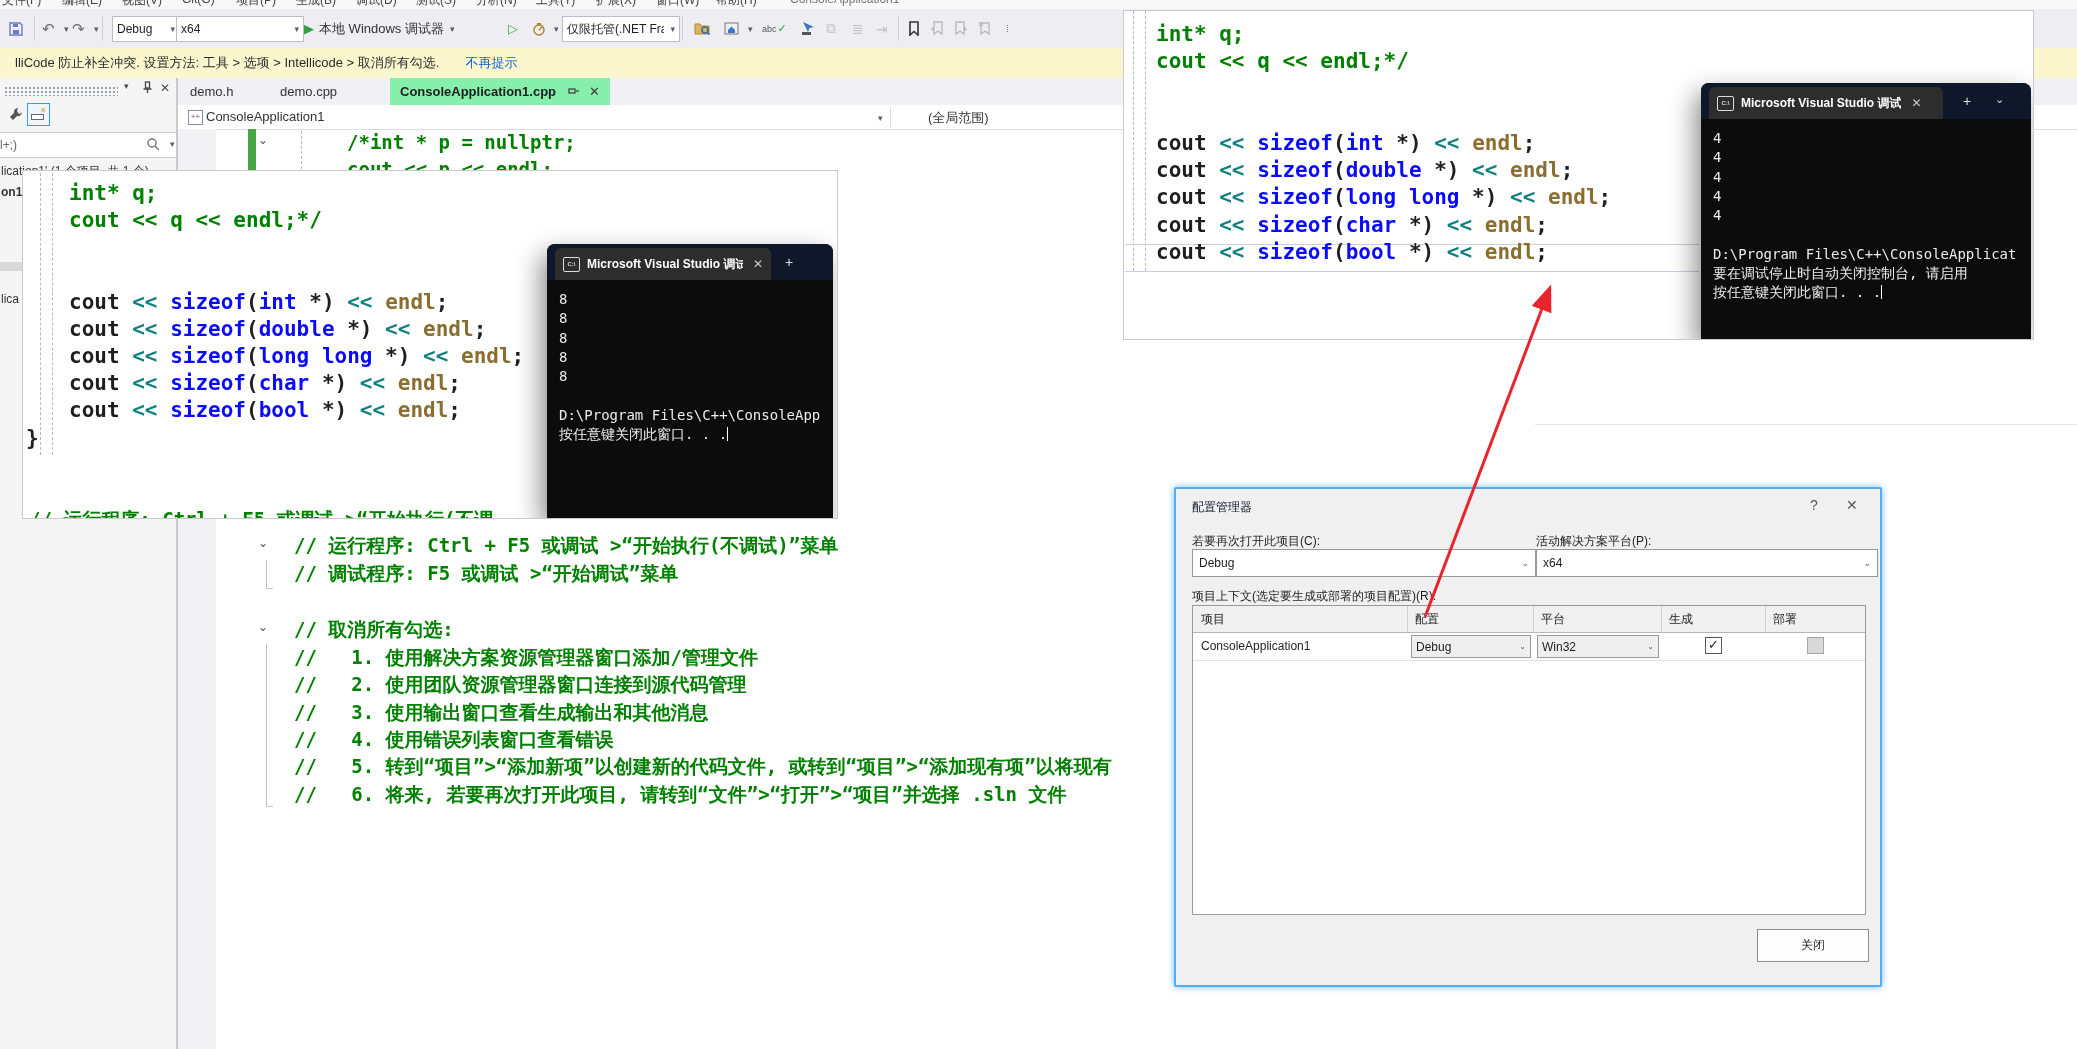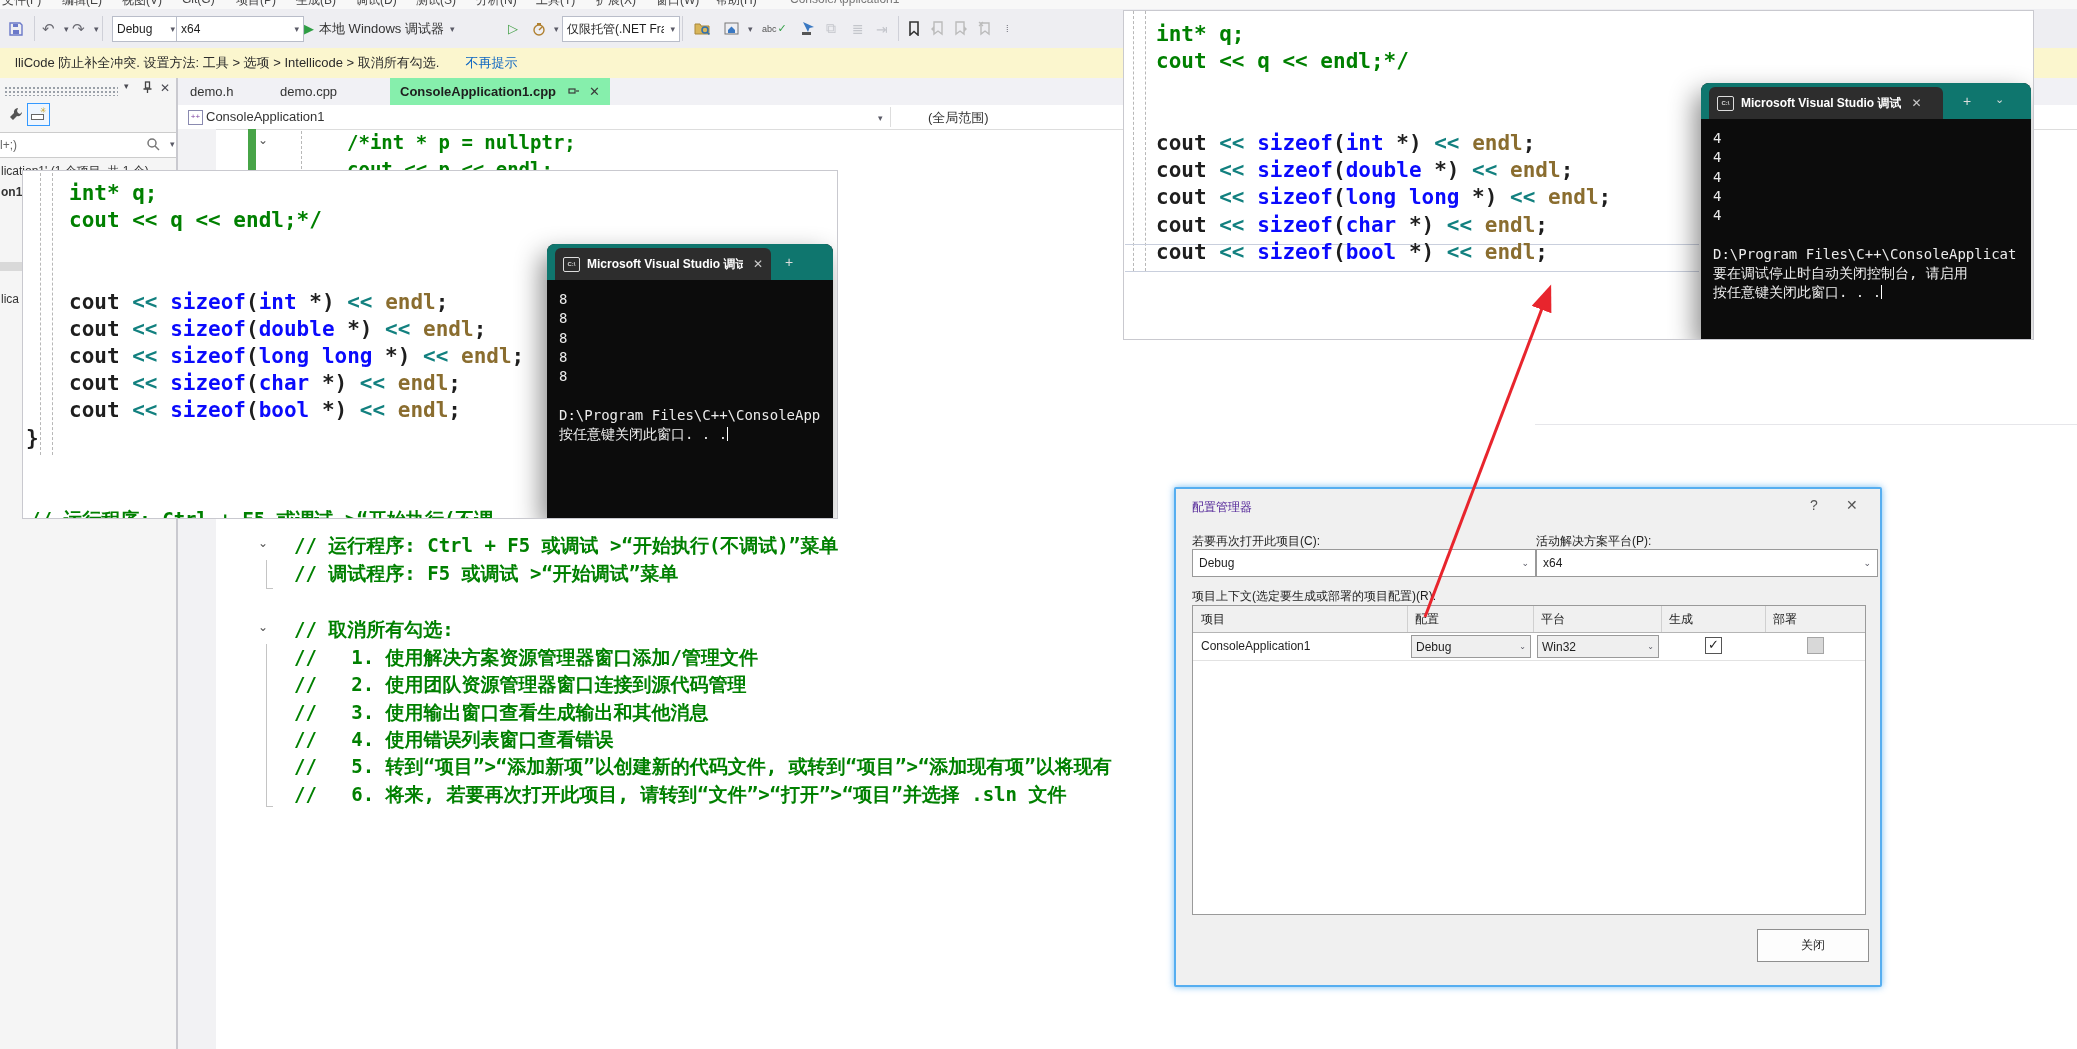--- a/index.html
+++ b/index.html
@@ -53,21 +53,21 @@
   .tk-o{color:#12807f;}
   .tk-f{color:#8a6d2f;}
   .tk-c{color:#008000;}
   
   .block{background:#fff;border:1px solid #c9c9cf;overflow:hidden;}
   .bigline{position:absolute;white-space:pre;font-size:21px;line-height:27px;}
   .curline{position:absolute;border-top:1px solid #c9cfdd;border-bottom:1px solid #c9cfdd;}
   
   .console{position:absolute;background:#0c0c0c;border-radius:8px 8px 0 0;
            box-shadow:-6px 10px 26px rgba(0,0,0,.45);overflow:hidden;}
-  .con-title{position:absolute;left:0;top:0;right:0;height:36px;background:#0f766e;}
+  .con-title{position:absolute;left:0;top:0;right:0;height:36px;background:#0f172a;}
   .con-tab{position:absolute;left:8px;top:4px;height:32px;background:#2d2d2d;border-radius:6px 6px 0 0;
            display:flex;align-items:center;padding:0 8px;color:#fff;font-size:12px;font-weight:bold;white-space:nowrap;overflow:hidden;}
   .con-ico{width:15px;height:13px;border:1px solid #ddd;border-radius:2px;font-size:6px;color:#ddd;
            line-height:12px;text-align:center;margin-right:7px;flex:none;}
   .con-x{color:#ccc;font-weight:normal;font-size:12px;margin-left:10px;}
   .con-btn{position:absolute;top:10px;color:#ddd;font-size:14px;}
   .con-body{position:absolute;left:12px;color:#ececec;font-size:14px;line-height:19.3px;
             font-family:"DejaVu Sans Mono","DejaVu Sans",monospace;white-space:pre;}
   .cursor{display:inline-block;width:1px;height:14px;background:#fff;vertical-align:-2px;}
   
@@ -337,21 +337,21 @@
         <span class="con-x">✕</span>
       </div>
       <span class="con-btn" style="left:262px">+</span>
       <span class="con-btn" style="left:294px;font-size:11px">⌄</span>
     </div>
     <div class="con-body" style="top:46px"><span>4</span><br><span>4</span><br><span>4</span><br><span>4</span><br><span>4</span><br><br><span>D:\Program Files\C++\ConsoleApplicat</span><br><span>要在调试停止时自动关闭控制台, 请启用</span><br><span>按任意键关闭此窗口. . .</span><span class="cursor"></span></div>
   </div>
 </div>
 
 <div class="abs dialog">
-  <span class="abs" style="left:16px;top:10px;color:#4c1d95">配置管理器</span>
+  <span class="abs" style="left:16px;top:10px;color:#0f172a">配置管理器</span>
   <span class="dlg-btn" style="left:634px;top:8px">?</span>
   <span class="dlg-btn" style="left:670px;top:8px">✕</span>
 
   <span class="abs" style="left:16px;top:44px">若要再次打开此项目(C):</span>
   <div class="dlg-combo" style="left:16px;top:60px;width:330px">
     <span>Debug</span>
       <span class="chev">⌄</span>
   </div>
   <span class="abs" style="left:360px;top:44px">活动解决方案平台(P):</span>
   <div class="dlg-combo" style="left:360px;top:60px;width:328px">

